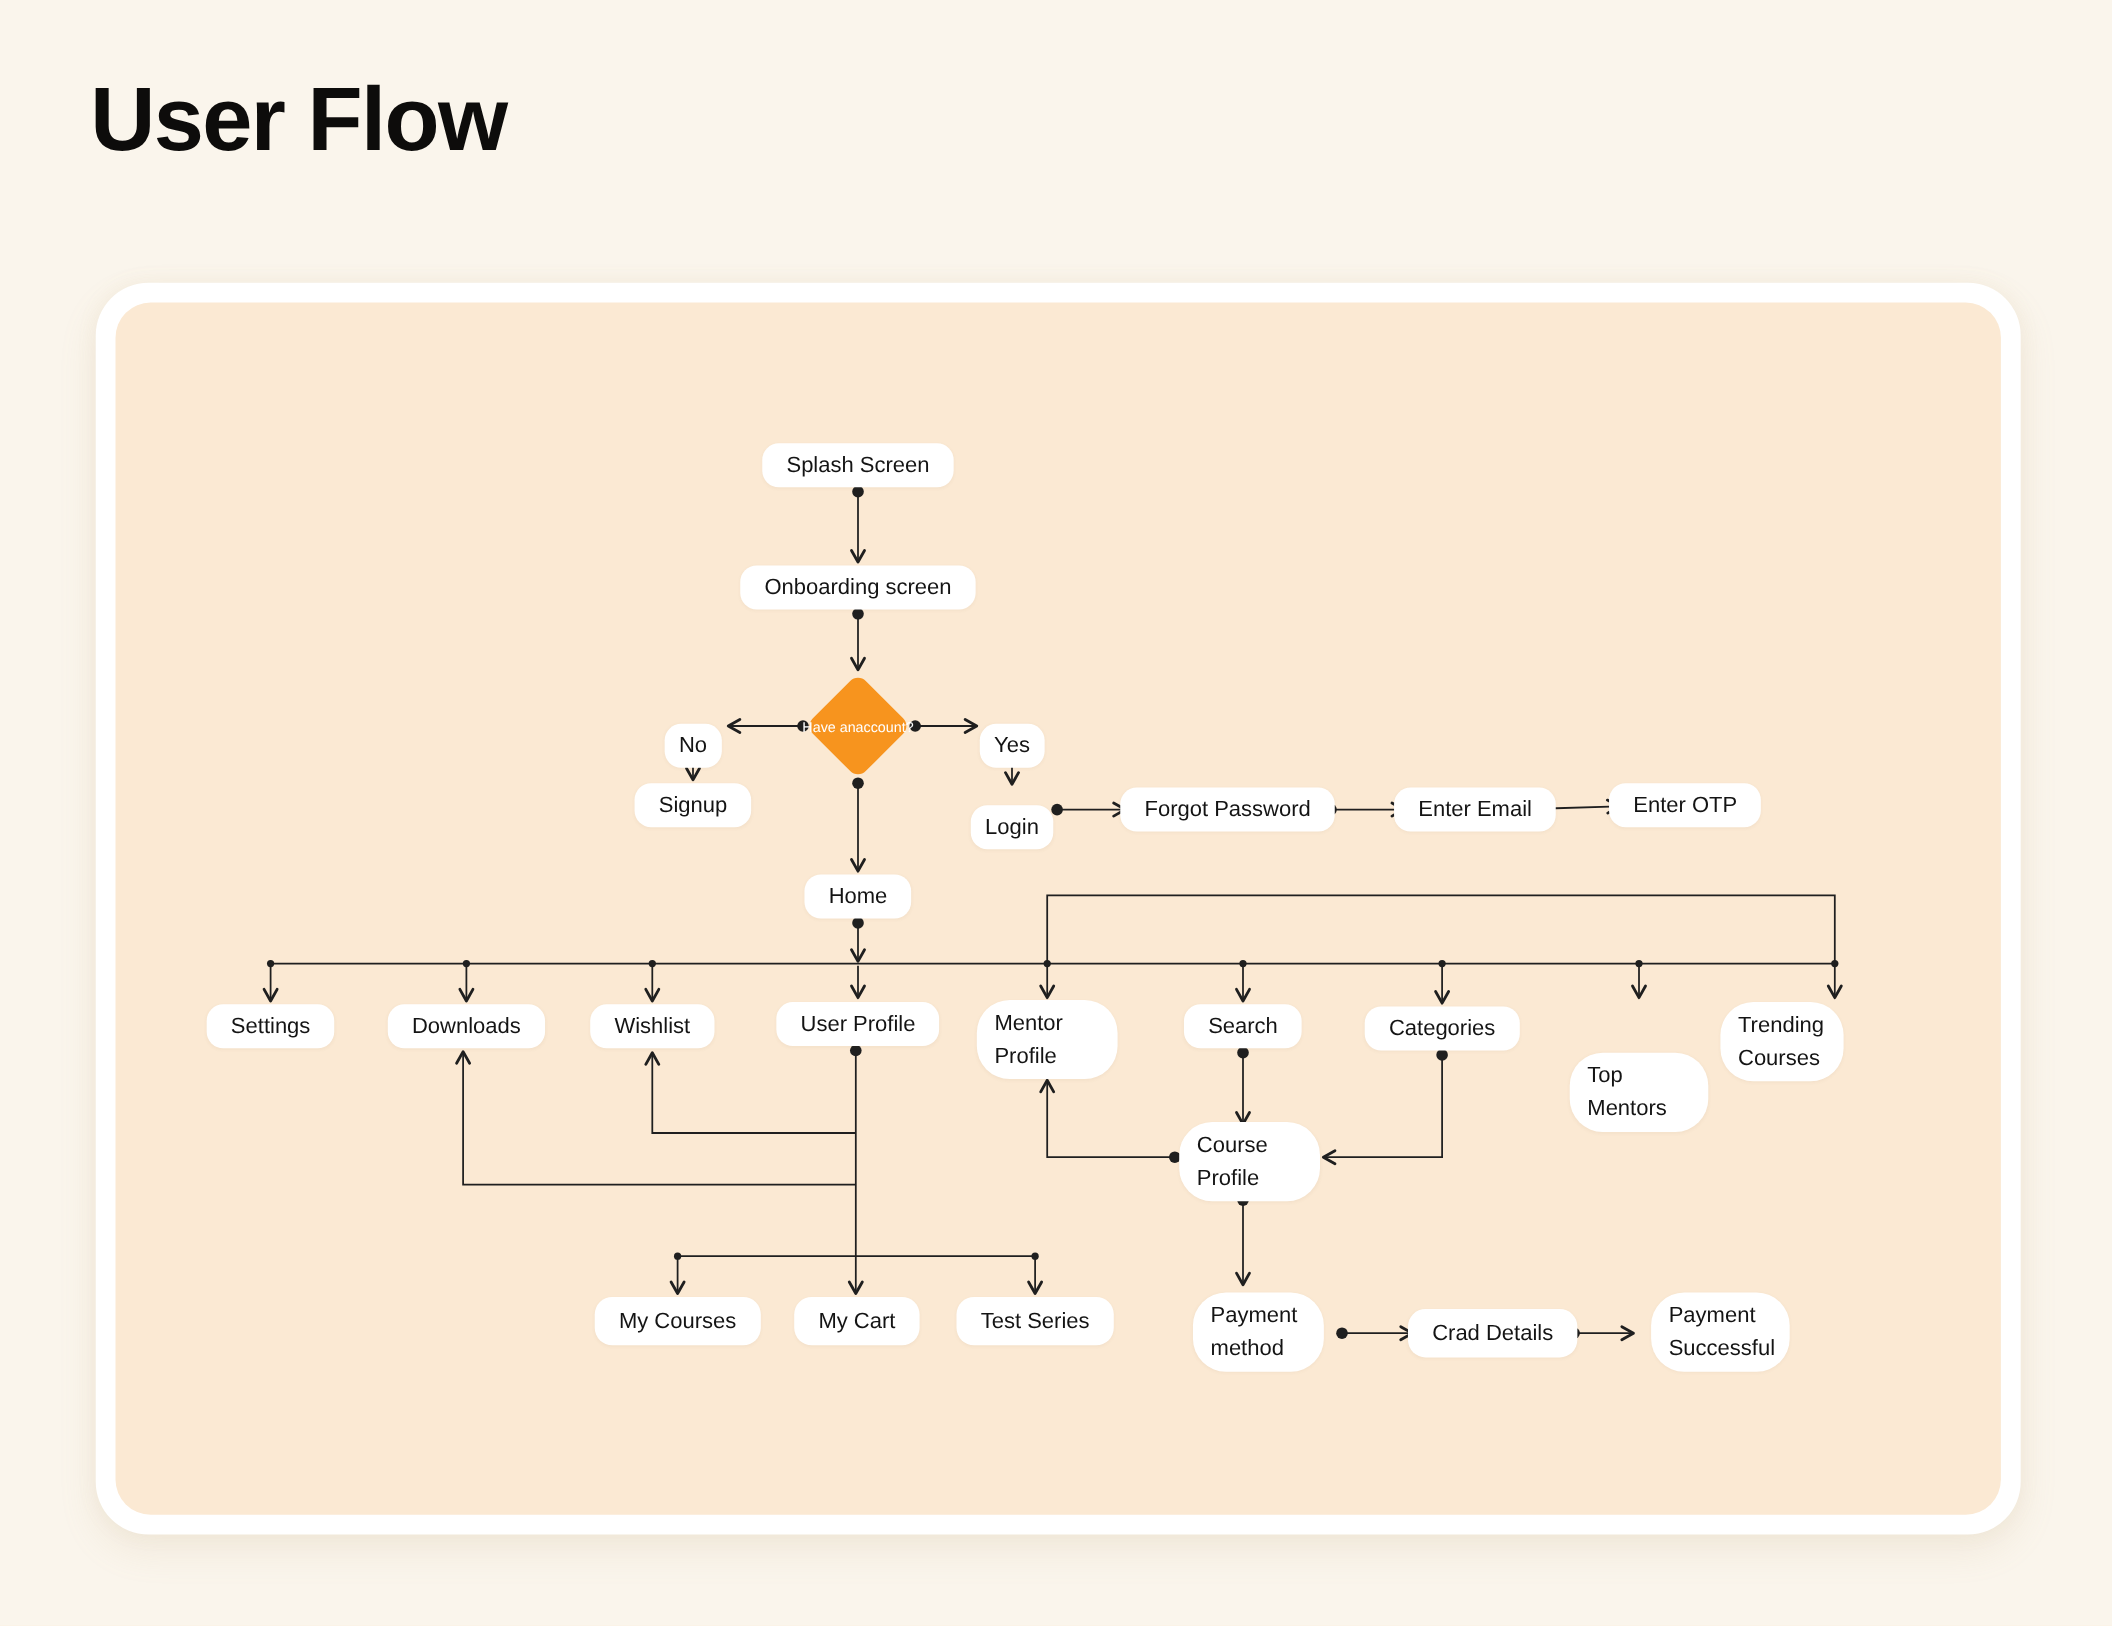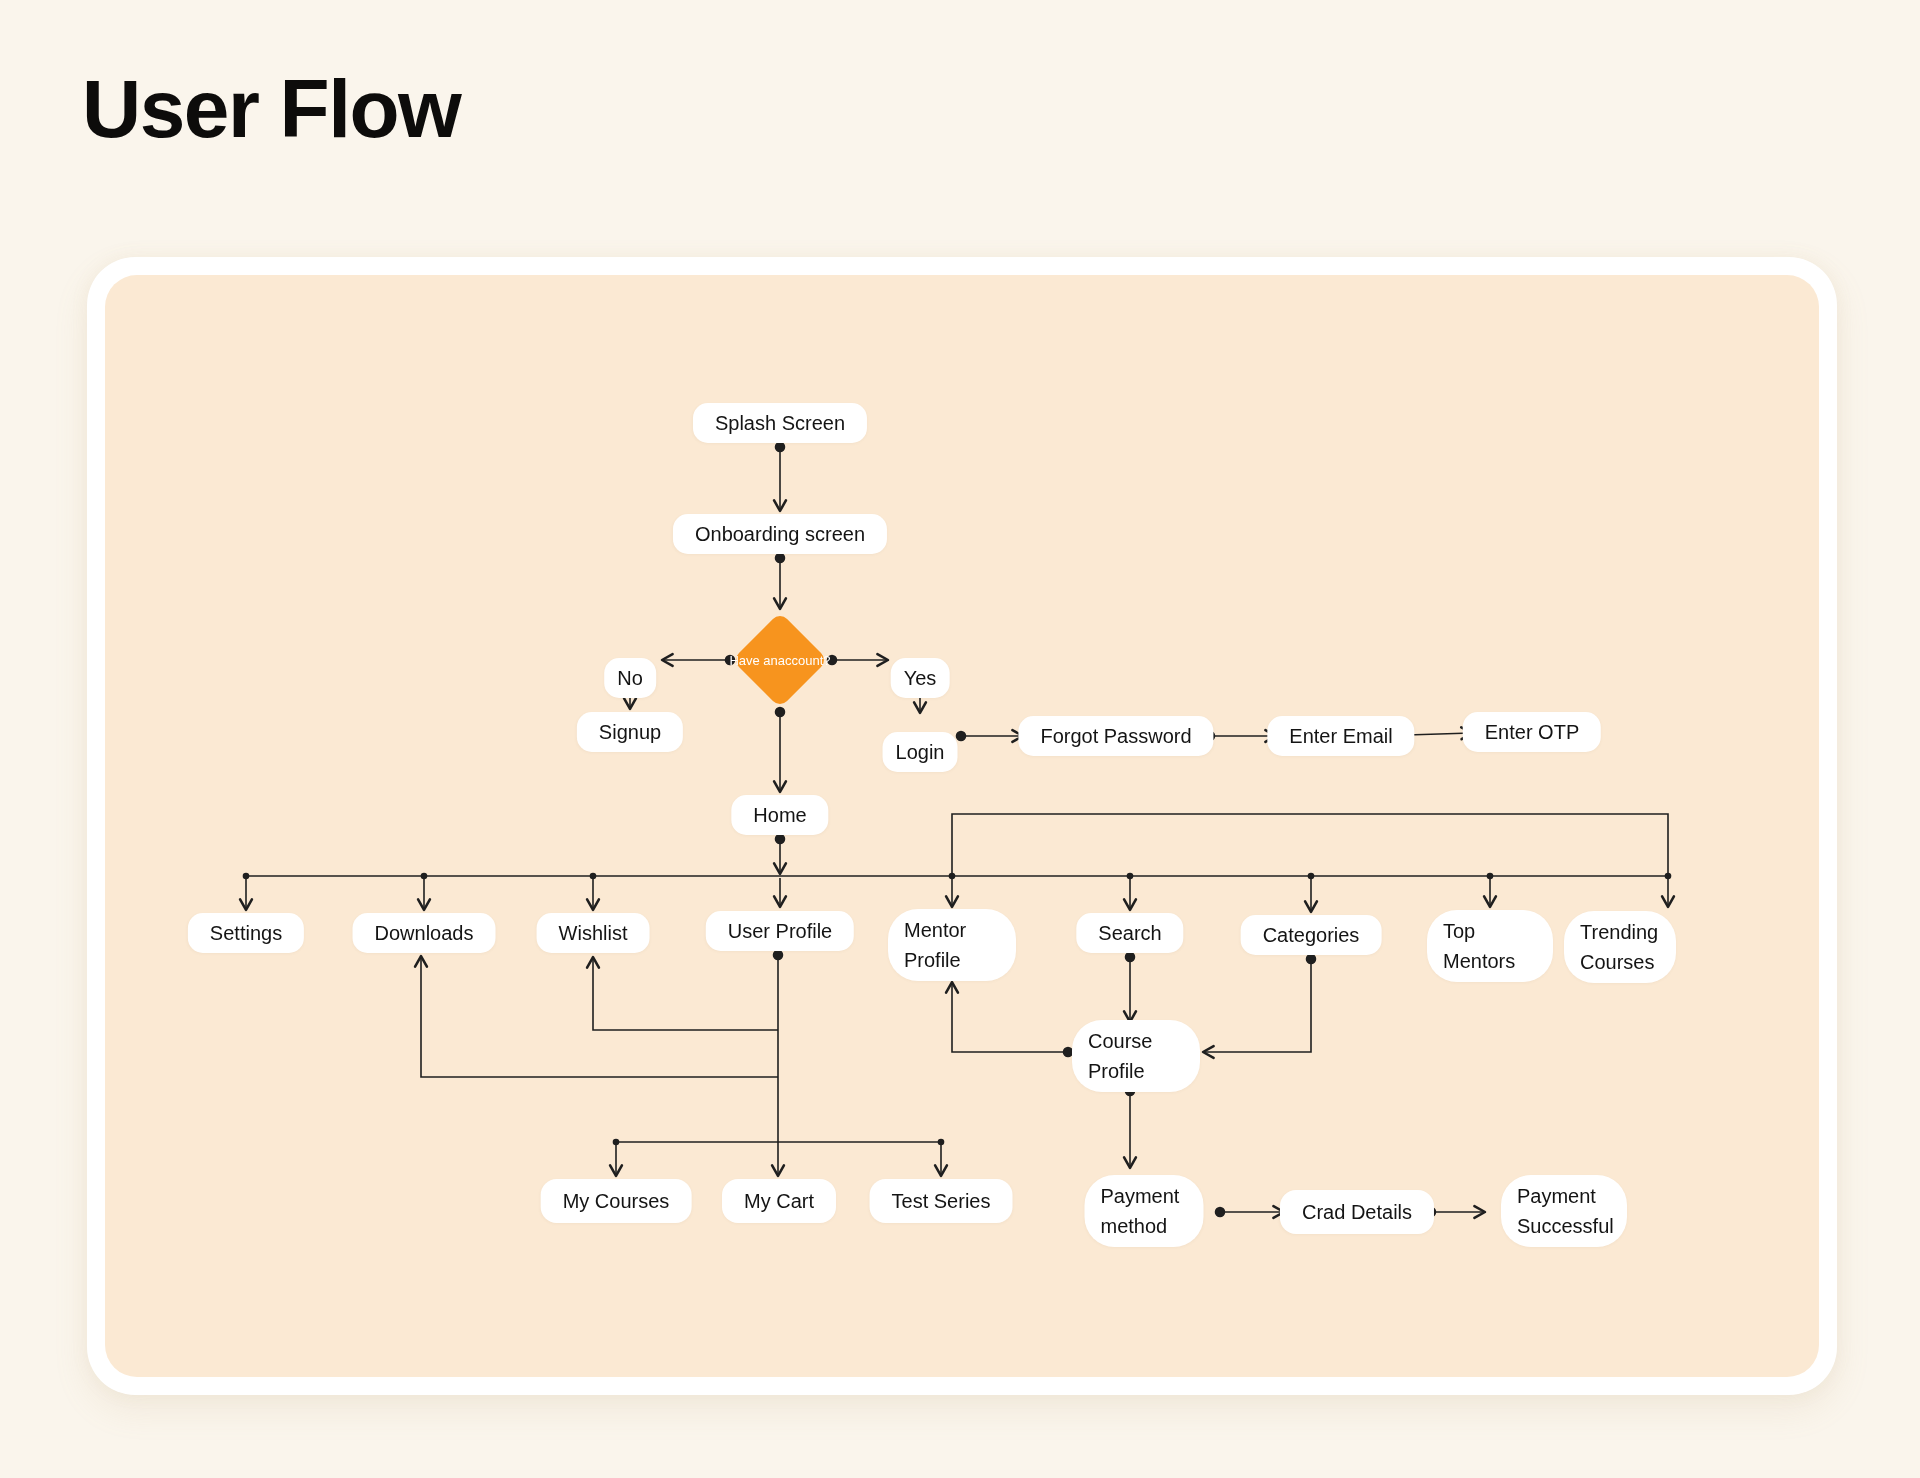--- a/index.html
+++ b/index.html
@@ -150,21 +150,21 @@
 
   <div class="node" style="left:780px;top:815px">Home</div>
 
   <div class="node" style="left:246px;top:933px">Settings</div>
   <div class="node" style="left:424px;top:933px">Downloads</div>
   <div class="node" style="left:593px;top:933px">Wishlist</div>
   <div class="node" style="left:780px;top:931px">User Profile</div>
   <div class="node multi" style="left:952px;top:945px;width:128px">Mentor Profile</div>
   <div class="node" style="left:1130px;top:933px">Search</div>
   <div class="node" style="left:1311px;top:935px">Categories</div>
-  <div class="node multi" style="left:1490px;top:946px;width:126px">Top Mentors</div>
+  <div class="node multi" style="left:1490px;top:993px;width:126px">Top Mentors</div>
   <div class="node multi" style="left:1620px;top:947px;width:112px">Trending Courses</div>
 
   <div class="node multi" style="left:1136px;top:1056px;width:128px">Course Profile</div>
   <div class="node tall" style="left:616px;top:1201px">My Courses</div>
   <div class="node tall" style="left:779px;top:1201px">My Cart</div>
   <div class="node tall" style="left:941px;top:1201px">Test Series</div>
   <div class="node multi" style="left:1144px;top:1211px;width:119px">Payment method</div>
   <div class="node tall" style="left:1357px;top:1212px">Crad Details</div>
   <div class="node multi" style="left:1564px;top:1211px;width:126px">Payment Successful</div>
 

